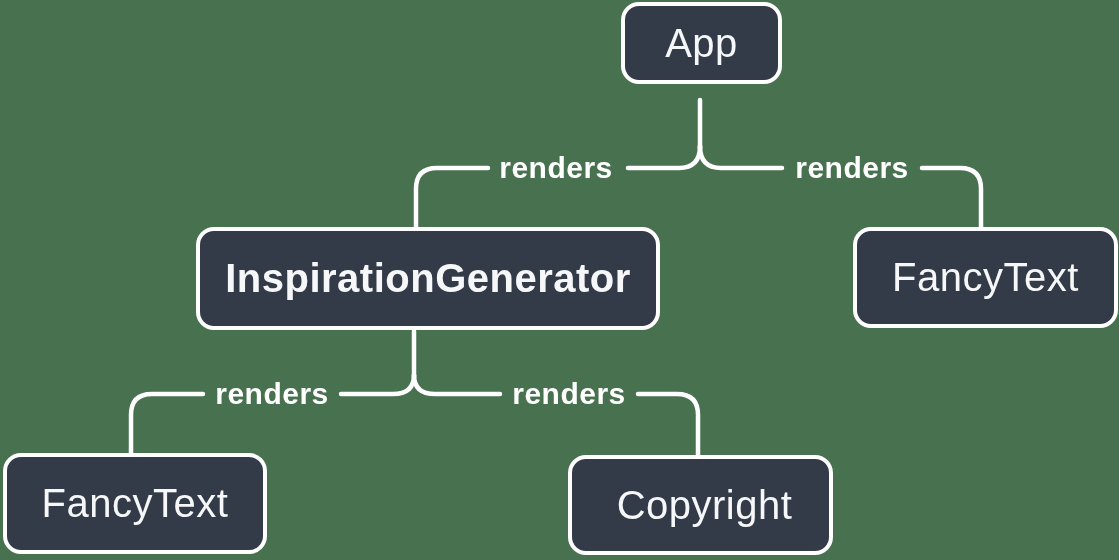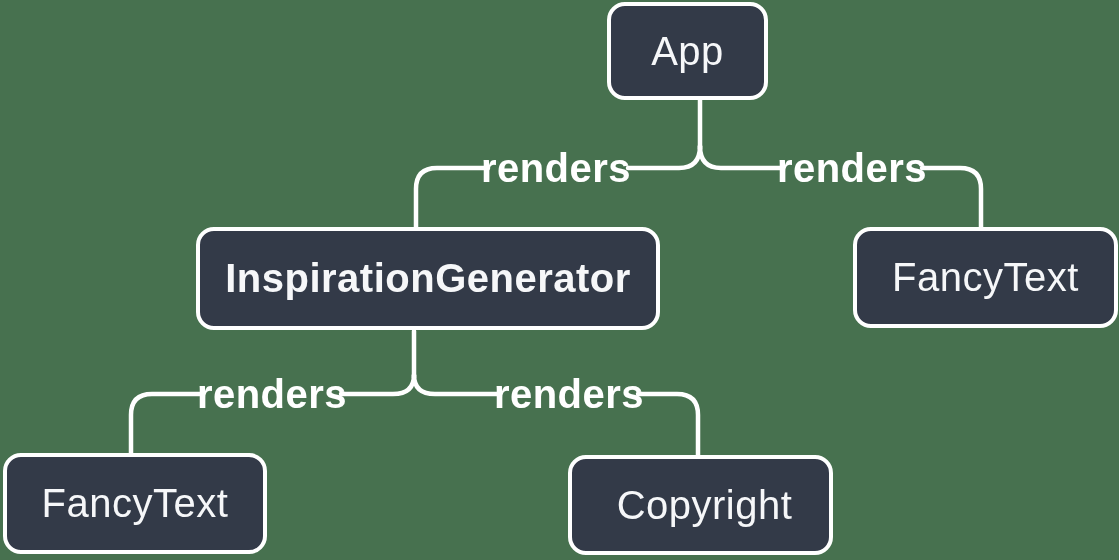--- a/index.html
+++ b/index.html
@@ -38,30 +38,30 @@
     border: 4px solid var(--stroke);
     border-radius: 18px;
     display: flex;
     align-items: center;
     justify-content: center;
     color: var(--node-text);
     font-size: 40px;
     letter-spacing: 0.5px;
     white-space: nowrap;
   }
-  .node-app        { left: 607px; top: 2px;   width: 161px; height: 98px; }
+  .node-app        { left: 621px; top: 2px;   width: 161px; height: 82px; }
   .node-inspiration{ left: 196px; top: 227px; width: 464px; height: 103px; font-weight: bold; }
   .node-fancy-top  { left: 853px; top: 227px; width: 265px; height: 101px; }
   .node-fancy-bot  { left: 3px;   top: 453px; width: 264px; height: 101px; }
   .node-copyright  { left: 568px; top: 455px; width: 265px; height: 100px; padding-left: 8px; }
   .edge-label {
     position: absolute;
     transform: translate(-50%, -50%);
     color: var(--label-text);
-    font-size: 40px;
+    font-size: 30px;
     font-weight: bold;
     letter-spacing: 0.5px;
     white-space: nowrap;
     text-align: right;
   }
   .edge-label-1 { left: 556px; top: 168px; }
   .edge-label-2 { left: 852px; top: 168px; }
   .edge-label-3 { left: 272px; top: 394px; }
   .edge-label-4 { left: 569px; top: 394px; }
 </style>

